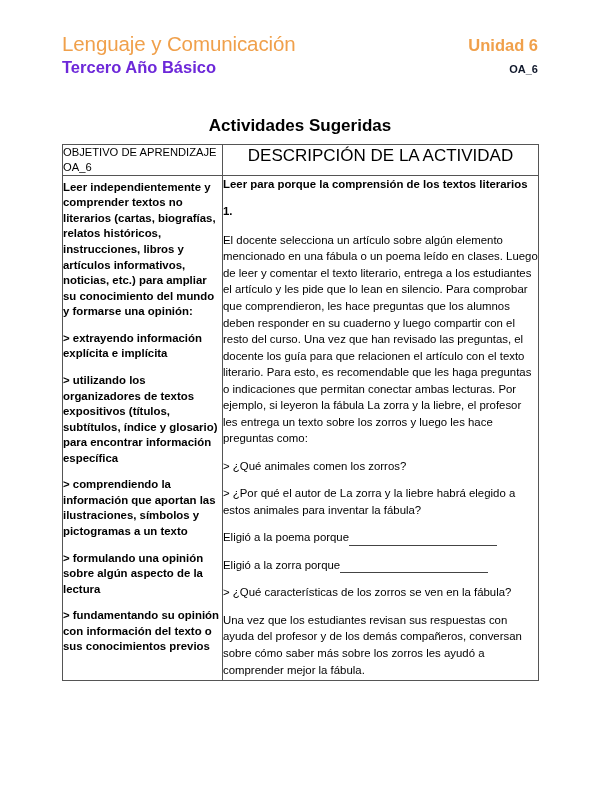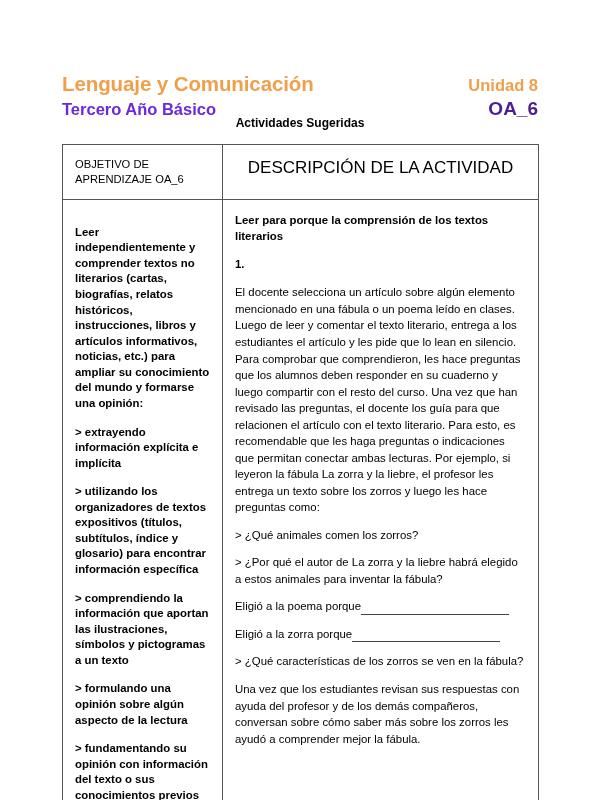--- a/index.html
+++ b/index.html
@@ -31,74 +31,73 @@
   }
   .hdr-row {
     display: flex;
     justify-content: space-between;
     align-items: baseline;
     width: 100%;
   }
   .hdr-row-1 { margin-bottom: 2px; }
   .title-main {
     font-size: 20.5px;
-    font-weight: bold;
+    font-weight: normal;
     color: #f0a04b;
     letter-spacing: -0.1px;
     line-height: 1.12;
     white-space: nowrap;
-    margin-top: 40px;
   }
   .title-sub {
     font-size: 16.5px;
     font-weight: bold;
     color: #6d28d9;
     line-height: 1.12;
     white-space: nowrap;
   }
   .unit-main {
     font-size: 16.5px;
     font-weight: bold;
     color: #f0a04b;
     line-height: 1.12;
     white-space: nowrap;
   }
   .unit-sub {
-    font-size: 19px;
+    font-size: 11px;
     font-weight: bold;
-    color: #4c1d95;
+    color: #0f172a;
     line-height: 1.12;
     white-space: nowrap;
   }
 
   
   .section-title {
     position: absolute;
     left: 0;
     top: 116px;
     width: 600px;
     text-align: center;
-    font-size: 12px;
+    font-size: 17px;
     font-weight: bold;
     color: #000000;
   }
 
   
   .act-table {
     position: absolute;
     left: 62px;
     top: 144px;
     width: 477px;
     border-collapse: collapse;
     table-layout: fixed;
   }
   .act-table td {
     border: 1.1px solid #555555;
     vertical-align: top;
-    padding: 12px;
+    padding: 0;
   }
   .col-left  { width: 160px; }
   .col-right { width: 316px; }
 
   .th-left {
     padding: 5px 4px 7px 5px;
     font-size: 11.2px;
     line-height: 1.33;
     font-weight: normal;
   }
@@ -110,21 +109,21 @@
     font-weight: normal;
   }
 
   .cell-left {
     padding: 7px 5px 9px 5px;
     font-size: 11.4px;
     font-weight: bold;
     line-height: 1.365;
   }
   .cell-left p {
-    margin: 13px 0 11px 0;
+    margin: 4px 0 11px 0;
   }
   .cell-left p:last-child { margin-bottom: 2px; }
 
   .cell-right {
     padding: 7px 8px 9px 5px;
     font-size: 11.4px;
     line-height: 1.45;
   }
   .cell-right p {
     margin: 0 0 11px 0;
@@ -144,21 +143,21 @@
   }
 </style>
 </head>
 <body>
 
 <div class="page">
 
   <div class="doc-header">
     <div class="hdr-row hdr-row-1">
       <span class="title-main">Lenguaje y Comunicación</span>
-      <span class="unit-main">Unidad 8</span>
+      <span class="unit-main">Unidad 6</span>
     </div>
     <div class="hdr-row hdr-row-2">
       <span class="title-sub">Tercero Año Básico</span>
       <span class="unit-sub">OA_6</span>
     </div>
   </div>
 
   <div class="section-title">Actividades Sugeridas</div>
 
   <table class="act-table">

